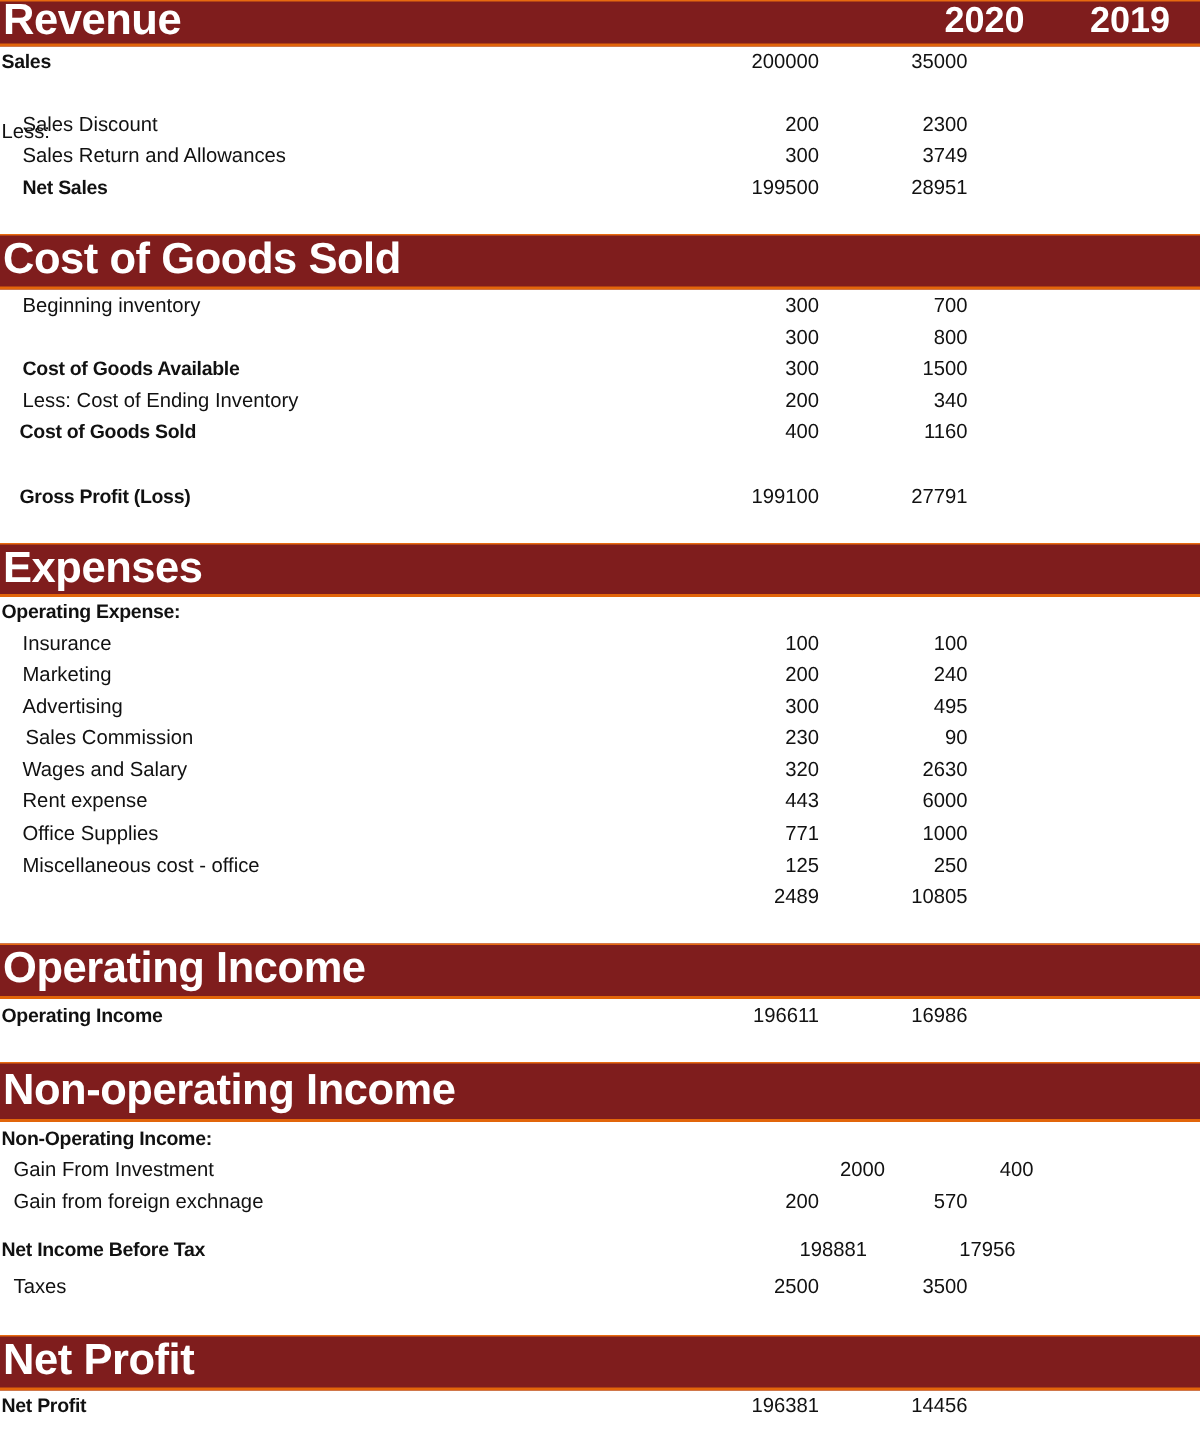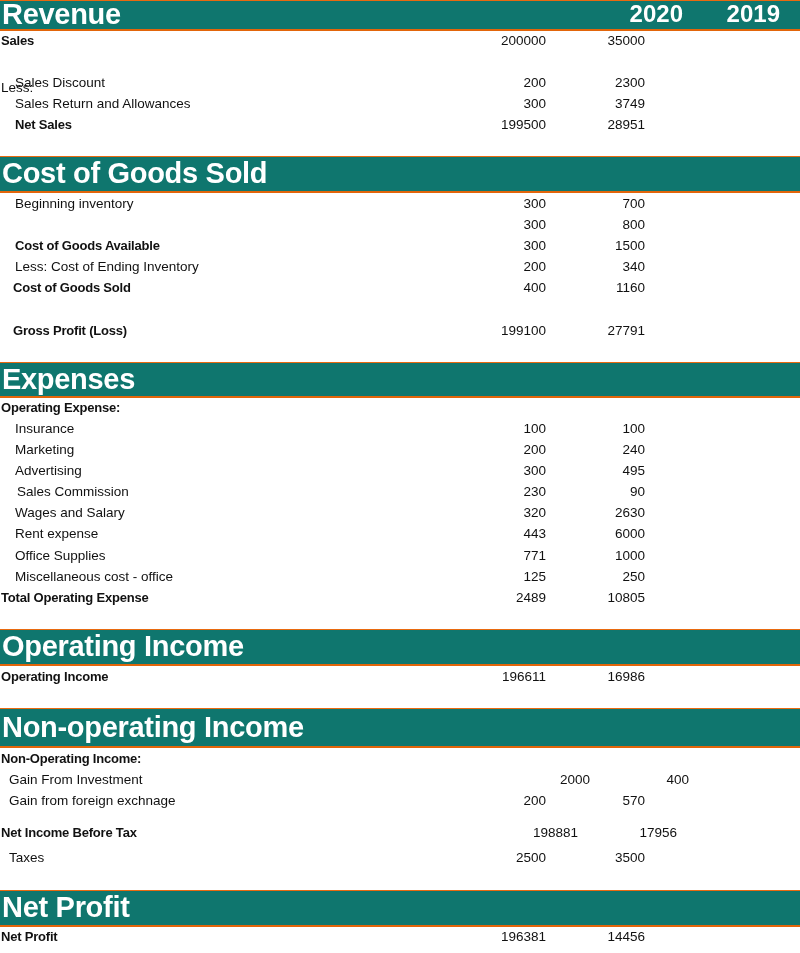--- a/index.html
+++ b/index.html
@@ -3,21 +3,21 @@
 <meta charset="utf-8">
 <style>
   html, body { margin: 0; padding: 0; background: #ffffff; }
   body {
     width: 800px; height: 953px; overflow: hidden; position: relative;
     font-family: "Liberation Sans", "DejaVu Sans", sans-serif;
     color: #111;
   }
   .banner {
     position: absolute; left: 0; width: 800px;
-    background: #0f766e;
+    background: #7f1d1d;
     border-top: 1px solid #E86A10;
     border-bottom: 2px solid #E2650A;
     color: #fff; font-weight: bold;
     box-sizing: border-box;
   }
   .banner .title {
     position: absolute; left: 2px; top: 50%; transform: translateY(-52%);
     font-size: 29px; letter-spacing: -0.3px; white-space: nowrap;
   }
   .banner .yr {
@@ -142,21 +142,20 @@
   <span class="lbl i2">Office Supplies</span>
   <span class="v1">771</span>
   <span class="v2">1000</span>
 </div>
 <div class="row" style="top:566px;">
   <span class="lbl i2">Miscellaneous cost - office</span>
   <span class="v1">125</span>
   <span class="v2">250</span>
 </div>
 <div class="row" style="top:587px;">
-  <span class="lbl i0 b">Total Operating Expense</span>
   <span class="v1">2489</span>
   <span class="v2">10805</span>
 </div>
 
 <div class="banner" style="top:629px;height:37px;">
   <span class="title">Operating Income</span>
 </div>
 <div class="row" style="top:666px;">
   <span class="lbl i0 b">Operating Income</span>
   <span class="v1">196611</span>

